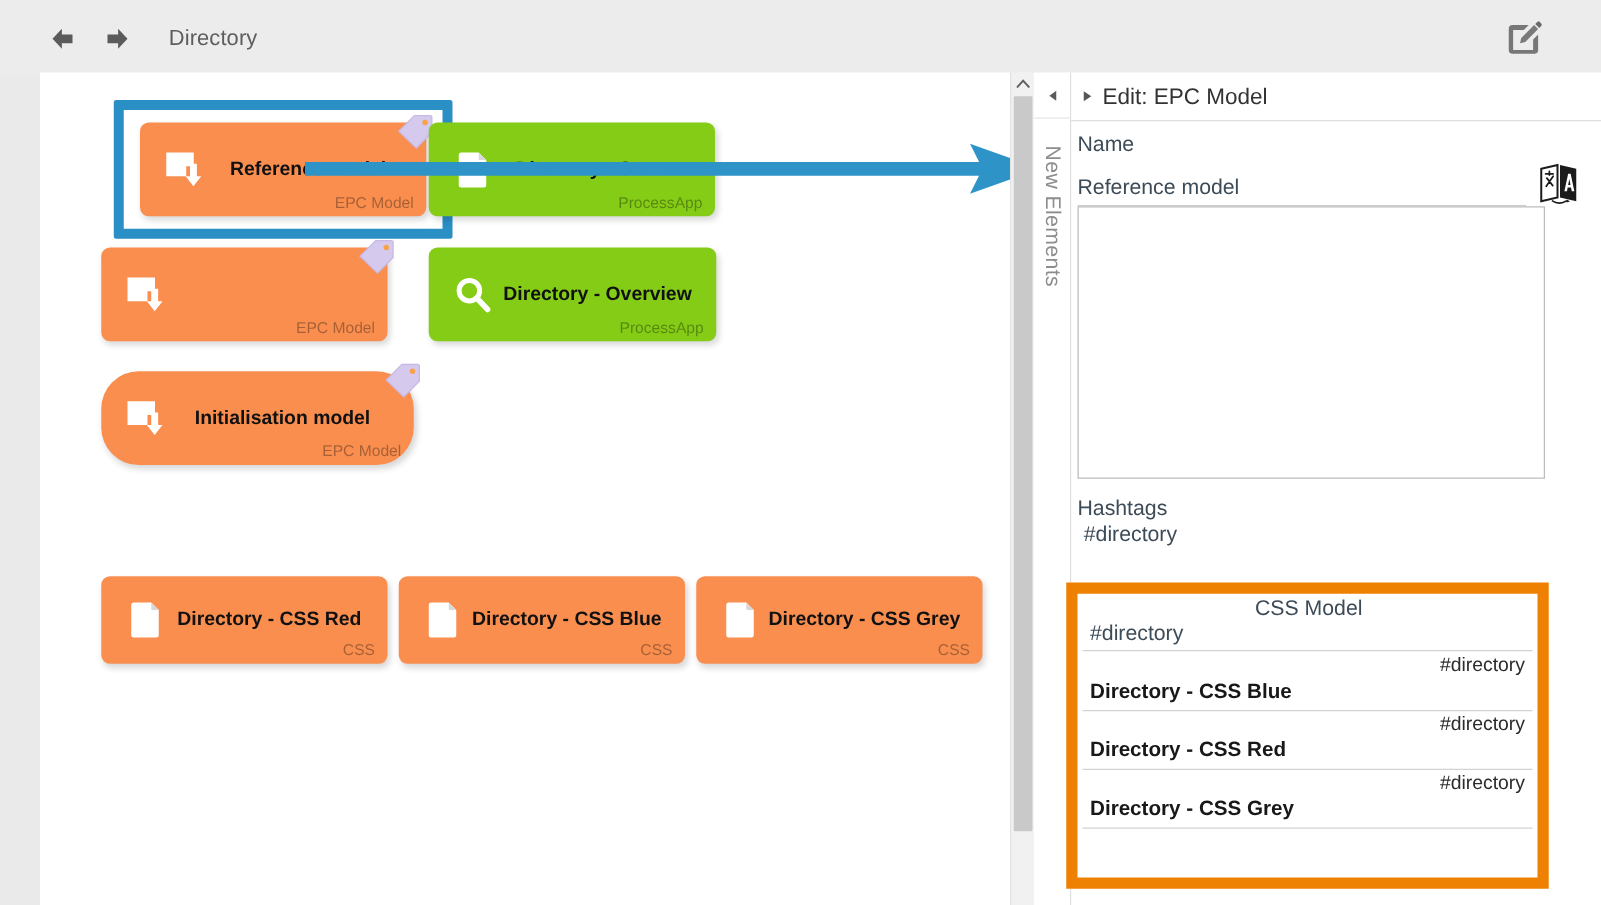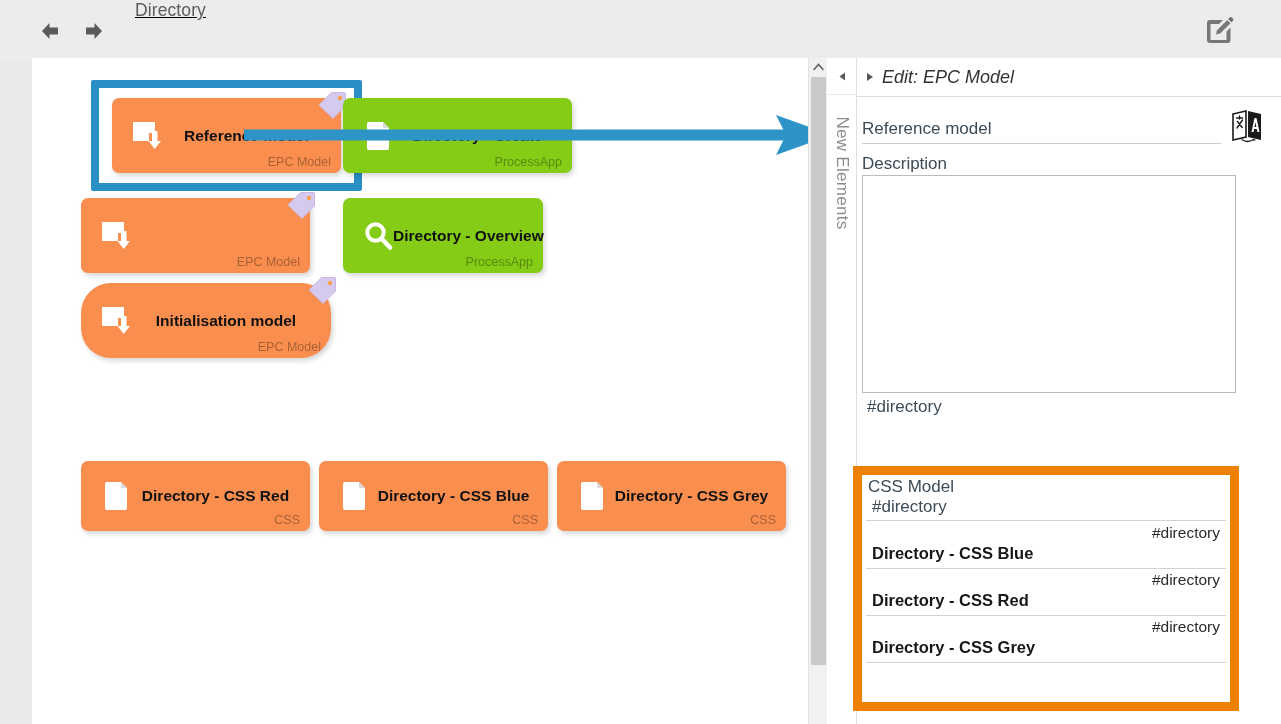--- a/index.html
+++ b/index.html
@@ -16,21 +16,21 @@
     width: 1281px; height: 724px;
     background: #eaeaea;
     overflow: hidden;
   }
 
   
   .topbar {
     position: absolute; left: 0; top: 0;
     width: 1281px; height: 61px;
     background: #ececec;
-    display: flex;  text-decoration: underline;
+    display: flex; align-items: center;
   }
   .nav-arrows {
     display: flex; align-items: center;
     margin-left: 38px; gap: 20px;
   }
   .arrow-icon { width: 24px; height: 24px; display: block; }
   .crumb {
     margin-left: 29px;
     font-size: 17.5px;
     color: #5d5d5d;
@@ -163,21 +163,20 @@
   .panel-header .tri {
     width: 0; height: 0;
     border-left: 6px solid #555;
     border-top: 4.5px solid transparent;
     border-bottom: 4.5px solid transparent;
     margin-right: 9px;
   }
   .panel-header .ptitle {
     font-size: 18px;
     color: #333333;
-    font-style: italic;
   }
   .panel-body { padding: 9px 14px 0 5px; }
   .field-label {
     font-size: 17px;
     color: #3d4b57;
     margin: 0 0 1px 0;
     padding-left: 0;
   }
   .name-row {
     display: flex; align-items: flex-end;
@@ -218,20 +217,21 @@
     left: 853px; top: 466px;
     width: 386px; height: 245px;
     border: 9px solid #ef8102;
     background: #ffffff;
   }
   .css-inner { padding: 1px 4px 0 4px; height: 100%; overflow: hidden; }
   .css-title {
     font-size: 17px;
     color: #3d4b57;
     margin: 1px 0 0 2px;
+    text-align: center;
   }
   .css-tag-input {
     display: block;
     width: 100%;
     font-size: 17px;
     color: #3d4b57;
     border: none;
     border-bottom: 1px solid #d2d2d2;
     outline: none;
     background: transparent;
@@ -312,29 +312,29 @@
           <span class="glyph"><svg viewBox="0 0 34 34" width="34" height="34">
               <path d="M3 3 H25 V14 H19 V22 H3 Z" fill="#ffffff"></path>
               <path d="M22 12 H27.5 V22 H31 L24.7 30 L18.5 22 H22 Z" fill="#ffffff"></path>
             </svg></span>
           <span class="type">EPC Model</span>
           <span class="tag-corner"><svg viewBox="0 0 30 30" width="30" height="30">
               <path d="M2 14 L14.5 1.5 H27 a1.5 1.5 0 0 1 1.5 1.5 V15 L16 27.5 Z" fill="#d6c9ee" stroke="#c7b9e4" stroke-width="1"></path>
               <circle cx="23" cy="7" r="2.2" fill="#f6a24a"></circle>
             </svg></span>
         </div>
-        <div class="node crimson" style="left: 311px; top: 140px; width: 200px; height: 75px;">
+        <div class="node crimson" style="left: 311px; top: 140px; width: 230px; height: 75px;">
           <span class="glyph"><svg viewBox="0 0 34 34" width="34" height="34">
               <circle cx="14.5" cy="13.5" r="8.2" fill="none" stroke="#ffffff" stroke-width="4"></circle>
               <path d="M20.5 19.5 L29 28.5" stroke="#ffffff" stroke-width="4.6" stroke-linecap="round"></path>
             </svg></span>
           <span class="label">Directory - Overview</span>
           <span class="type">ProcessApp</span>
         </div>
-        <div class="node orange" style="left: 49px; top: 225px; width: 250px; height: 75px; border-radius: 30px;">
+        <div class="node orange" style="left: 49px; top: 239px; width: 250px; height: 75px; border-radius: 30px;">
           <span class="glyph"><svg viewBox="0 0 34 34" width="34" height="34">
               <path d="M3 3 H25 V14 H19 V22 H3 Z" fill="#ffffff"></path>
               <path d="M22 12 H27.5 V22 H31 L24.7 30 L18.5 22 H22 Z" fill="#ffffff"></path>
             </svg></span>
           <span class="label">Initialisation model</span>
           <span class="type">EPC Model</span>
           <span class="tag-corner"><svg viewBox="0 0 30 30" width="30" height="30">
               <path d="M2 14 L14.5 1.5 H27 a1.5 1.5 0 0 1 1.5 1.5 V15 L16 27.5 Z" fill="#d6c9ee" stroke="#c7b9e4" stroke-width="1"></path>
               <circle cx="23" cy="7" r="2.2" fill="#f6a24a"></circle>
             </svg></span>
@@ -391,37 +391,38 @@
 
   <div class="panel">
 
     <div class="panel-header">
       <span class="tri"></span>
       <span class="ptitle">Edit: EPC Model</span>
     </div>
 
     <div class="panel-body">
 
+      <div class="field-label">Name</div>
       <div class="name-row">
         <input class="name-input" type="text" value="Reference model" style="">
         <span class="translate-icon">
           <svg width="38" height="38" viewBox="0 0 38 38" aria-hidden="true">
             <path d="M4 8 L17 5 L17 31 L4 34 Z" fill="#ffffff" stroke="#1b1b1b" stroke-width="1.6"></path>
             <path d="M19 5 L32 8 L32 34 L19 31 Z" fill="#1b1b1b"></path>
             <path d="M22.5 26 L25.5 12 L27.5 12 L30.5 26 L28.4 26 L27.8 23 L25.1 23 L24.6 26 Z M25.5 21 L27.4 21 L26.5 16.2 Z" fill="#ffffff"></path>
             <path d="M7.5 12 L13.5 12 M10.5 10 L10.5 13 M8 22 L13.5 14 M8.5 15.5 L13.2 21.5" stroke="#1b1b1b" stroke-width="1.4" fill="none" stroke-linecap="round"></path>
             <path d="M12.5 33.5 q6 4 12 0" stroke="#1b1b1b" stroke-width="1.3" fill="none"></path>
             <path d="M24.5 32.5 l2.5 1.6 l-2.9 .9 Z" fill="#1b1b1b"></path>
           </svg>
         </span>
       </div>
 
-      <div class="field-label desc-label">Description</div>
       <textarea class="desc-box" placeholder="" style=""></textarea>
 
+      <div class="field-label hashtag-label">Hashtags</div>
       <div class="hashtag-value">#directory</div>
     </div>
   </div>
 
   <div class="css-model-highlight">
     <div class="css-inner">
       <div class="css-title">CSS Model</div>
       <input class="css-tag-input" type="text" value="#directory" style="">
       <div class="css-list" id="css-list-host">
           <div class="css-item">

